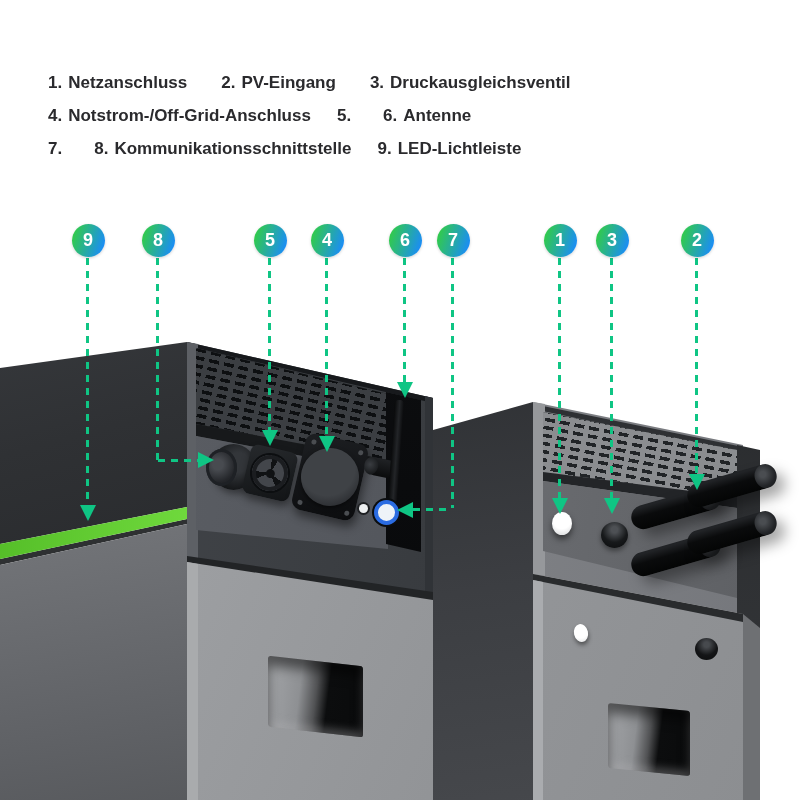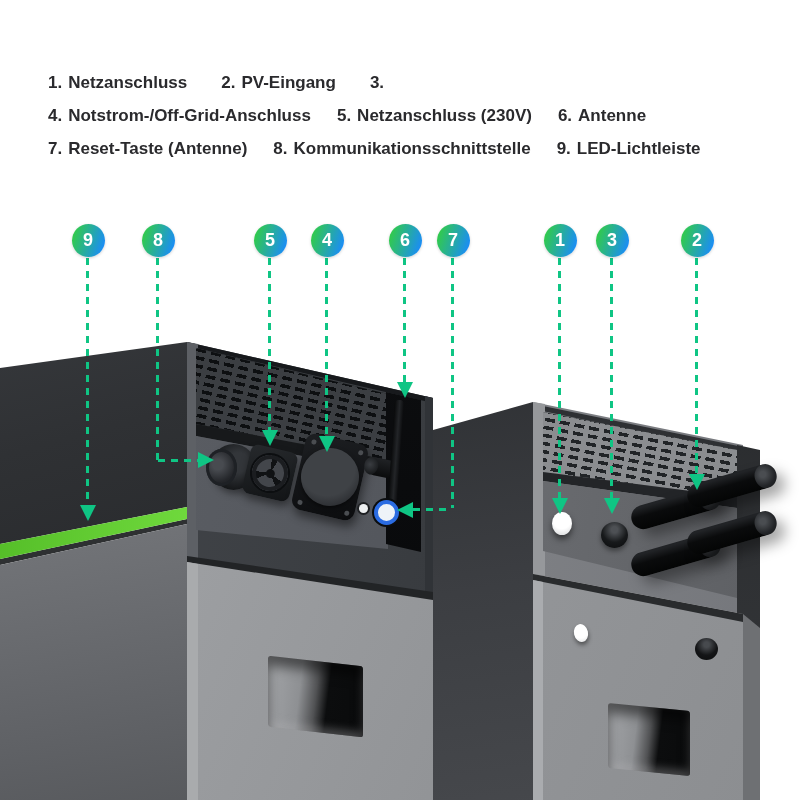--- a/index.html
+++ b/index.html
@@ -166,40 +166,39 @@
     <span class="li">
         <span class="num">1.</span>
         <span>Netzanschluss</span>
       </span>
     <span class="li">
         <span class="num">2.</span>
         <span>PV-Eingang</span>
       </span>
     <span class="li">
         <span class="num">3.</span>
+        <span>Druckausgleichsventil</span>
       </span>
   </div>
   <div class="legend-row r2">
     <span class="li">
         <span class="num">4.</span>
         <span>Notstrom-/Off-Grid-Anschluss</span>
       </span>
     <span class="li">
         <span class="num">5.</span>
-        <span>Netzanschluss (230V)</span>
       </span>
     <span class="li">
         <span class="num">6.</span>
         <span>Antenne</span>
       </span>
   </div>
   <div class="legend-row r3">
     <span class="li">
         <span class="num">7.</span>
-        <span>Reset-Taste (Antenne)</span>
       </span>
     <span class="li">
         <span class="num">8.</span>
         <span>Kommunikationsschnittstelle</span>
       </span>
     <span class="li">
         <span class="num">9.</span>
         <span>LED-Lichtleiste</span>
       </span>
   </div>

